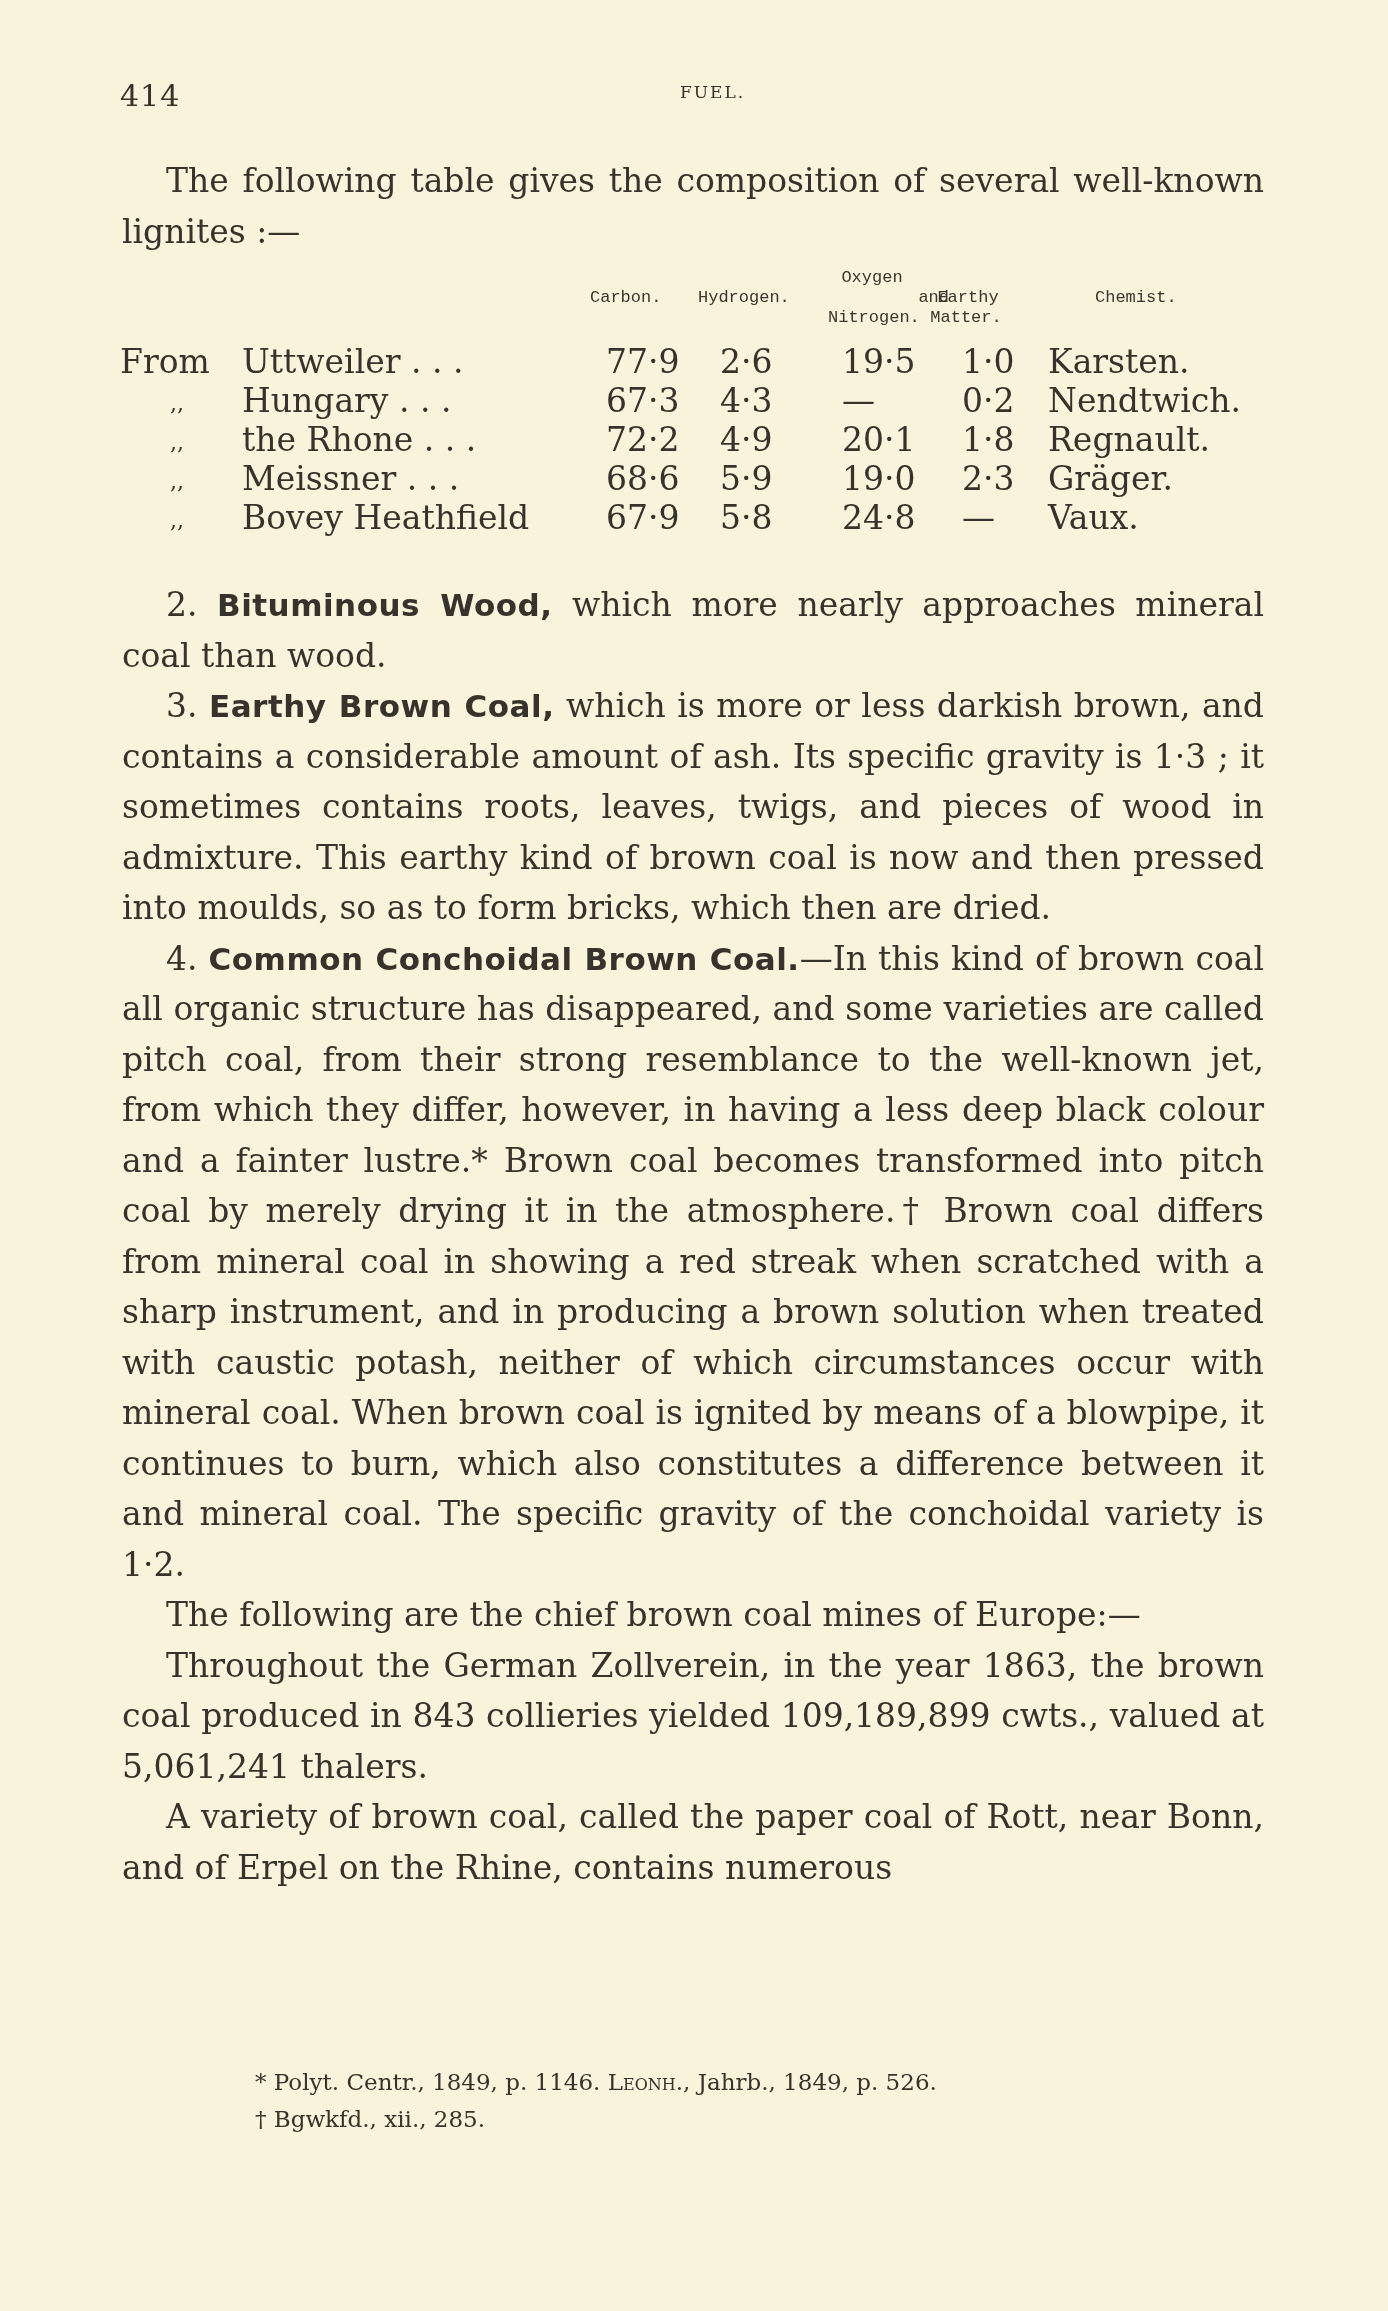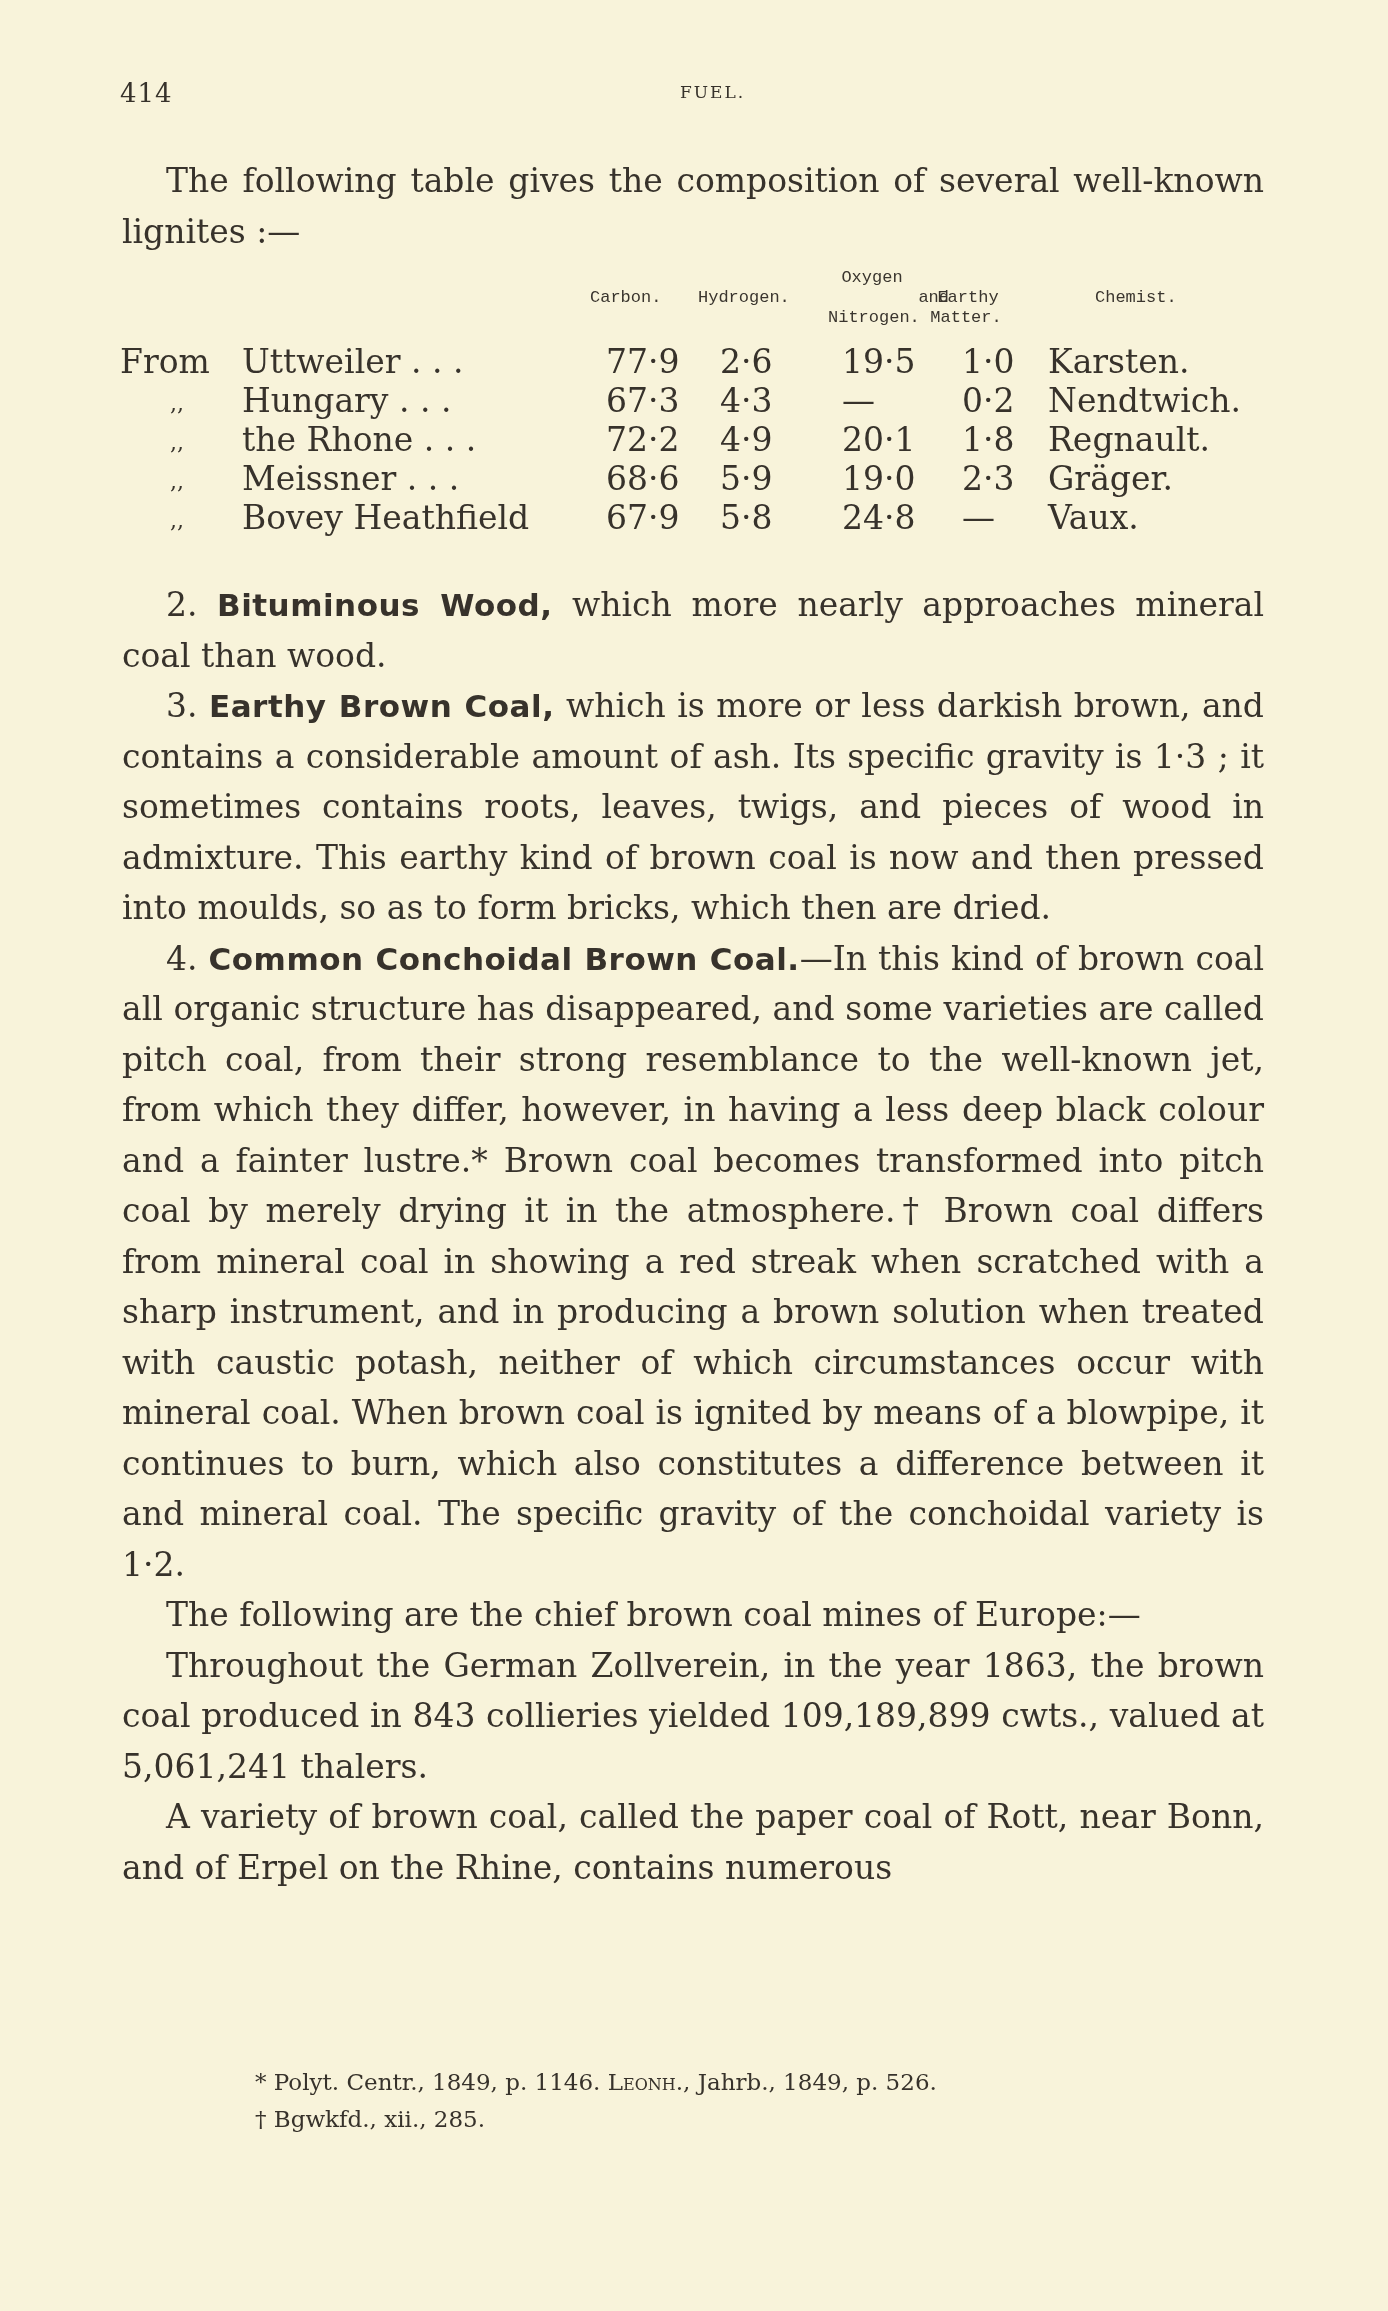--- a/index.html
+++ b/index.html
@@ -6,21 +6,21 @@
   body {
     width: 1388px; height: 2311px;
     background: #f8f3da;
     color: #37322b;
     font-family: "DejaVu Serif", "Liberation Serif", serif;
     position: relative;
     overflow: hidden;
   }
   .page { position: absolute; left: 0; top: 0; width: 1388px; height: 2311px; }
   .header { position: absolute; top: 78px; left: 120px; width: 1150px; height: 40px; }
-  .page-num { position: absolute; left: 0; top: 0; font-size: 26px; letter-spacing: 1px; }
+  .page-num { position: absolute; left: 0; top: 0; font-size: 30px; letter-spacing: 1px; }
   .running-head { position: absolute; left: 560px; top: 4px; font-size: 17px; letter-spacing: 2px; }
 
   .body-text {
     position: absolute; left: 122px; width: 1142px;
     font-size: 33px; line-height: 50.5px;
     text-align: justify;
   }
   .para { margin: 0; }
   .indent { text-indent: 44px; }
   .intro { top: 156px; }

